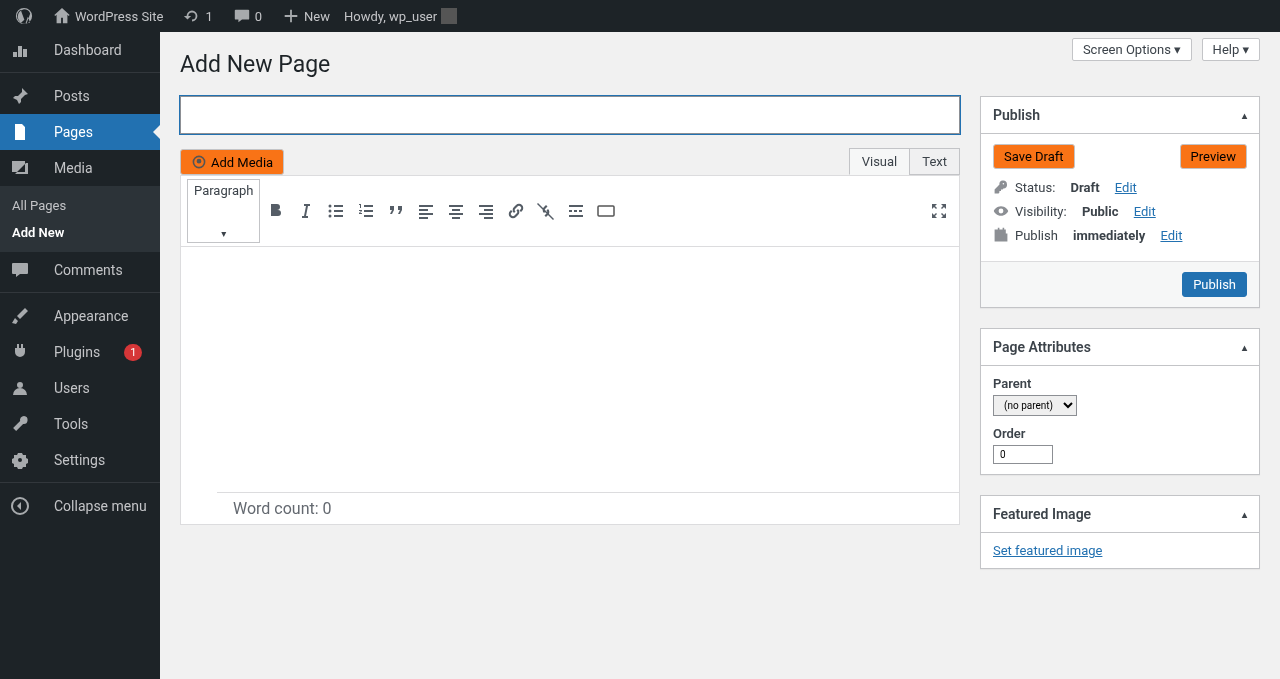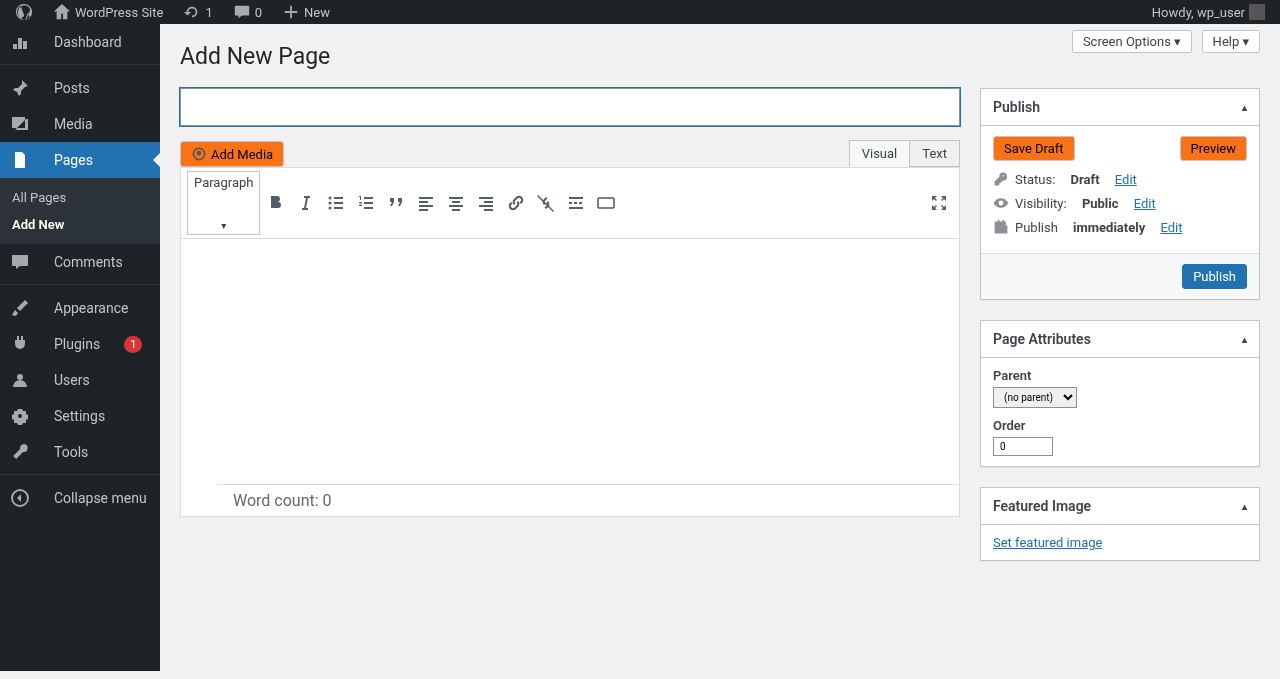--- a/index.html
+++ b/index.html
@@ -1,17 +1,17 @@
 <!DOCTYPE html>
 <html><head>
 <meta charset="utf-8">
 <style>
 * { margin:0; padding:0; box-sizing:border-box; font-family:-apple-system,BlinkMacSystemFont,"Segoe UI",Roboto,sans-serif; }
 body { background:#f1f1f1; font-size:13px; color:#3c434a; }
-.topbar { height:24px; background:#1d2327; color:#c3c4c7; display:flex; align-items:center; justify-content:space-between; padding:0 8px; font-size:13px; }
+.topbar { height:32px; background:#1d2327; color:#c3c4c7; display:flex; align-items:center; padding:0 8px; font-size:13px; }
 .topbar-left,.topbar-right { display:flex; align-items:center; gap:6px; }
 .topbar-item { display:flex; align-items:center; gap:4px; padding:0 7px; height:32px; cursor:pointer; }
 .topbar-item svg { fill:#a7aaad; width:18px; height:18px; }
 .avatar { width:16px; height:16px; background:#555; display:inline-block; }
 .layout { display:flex; }
 .sidebar { width:160px; background:#1d2327; min-height:calc(100vh - 32px); padding-top:0; }
 .menu-item { display:flex; align-items:center; gap:24px; padding:8px 10px; color:#c3c4c7; cursor:pointer; font-size:14px; position:relative; }
 .menu-item svg { fill:#a7aaad; width:20px; height:20px; }
 .menu-item.current { background:#2271b1; color:#fff; }
 .menu-item.current svg { fill:#fff; }
@@ -107,31 +107,31 @@
         </svg>
         <span>Dashboard</span>
       </div>
     <div class="sep"></div>
     <div class="menu-item">
         <svg viewBox="0 0 20 20">
           <path d="M12 2l6 6-3 1-4 4v3l-2 2-2-4-4-2 2-2h3l4-4z"></path>
         </svg>
         <span>Posts</span>
       </div>
+    <div class="menu-item current">
+        <svg viewBox="0 0 20 20">
+          <path d="M5 2h7l3 3v13H5z M6 5h5M6 8h8M6 11h8"></path>
+        </svg>
+        <span>Pages</span>
+      </div>
     <div class="menu-item">
         <svg viewBox="0 0 20 20">
           <path d="M2 3h13v11H2zM5 16h13V5h-2"></path>
         </svg>
         <span>Media</span>
-      </div>
-    <div class="menu-item current">
-        <svg viewBox="0 0 20 20">
-          <path d="M5 2h7l3 3v13H5z M6 5h5M6 8h8M6 11h8"></path>
-        </svg>
-        <span>Pages</span>
       </div>
     <div class="submenu">
       <a class="sub-item">All Pages</a>
       <a class="sub-item current">Add New</a>
     </div>
     <div class="menu-item">
         <svg viewBox="0 0 20 20">
           <path d="M3 3h14a1 1 0 011 1v9a1 1 0 01-1 1h-7l-4 3v-3H3a1 1 0 01-1-1V4a1 1 0 011-1z"></path>
         </svg>
         <span>Comments</span>
@@ -151,29 +151,29 @@
         <span class="badge">1</span>
       </div>
     <div class="menu-item">
         <svg viewBox="0 0 20 20">
           <path d="M10 10a3 3 0 100-6 3 3 0 000 6zm-7 7a7 7 0 0114 0z"></path>
         </svg>
         <span>Users</span>
       </div>
     <div class="menu-item">
         <svg viewBox="0 0 20 20">
+          <path d="M14 2a4 4 0 00-3.9 5l-7 7 3 3 7-7A4 4 0 1014 2z"></path>
+        </svg>
+        <span>Tools</span>
+      </div>
+    <div class="menu-item">
+        <svg viewBox="0 0 20 20">
           <path d="M4 5h3l1-2h4l1 2h3v3l2 1v4l-2 1v3h-3l-1 2H8l-1-2H4v-3l-2-1V9l2-1zM10 8a2 2 0 100 4 2 2 0 000-4z"></path>
         </svg>
         <span>Settings</span>
-      </div>
-    <div class="menu-item">
-        <svg viewBox="0 0 20 20">
-          <path d="M14 2a4 4 0 00-3.9 5l-7 7 3 3 7-7A4 4 0 1014 2z"></path>
-        </svg>
-        <span>Tools</span>
       </div>
     <div class="sep"></div>
     <div class="menu-item">
         <svg viewBox="0 0 20 20">
           <circle cx="10" cy="10" r="8" fill="none" stroke="#a7aaad" stroke-width="2"></circle>
           <path d="M11 6l-4 4 4 4"></path>
         </svg>
         <span>Collapse menu</span>
       </div>
   </div>

